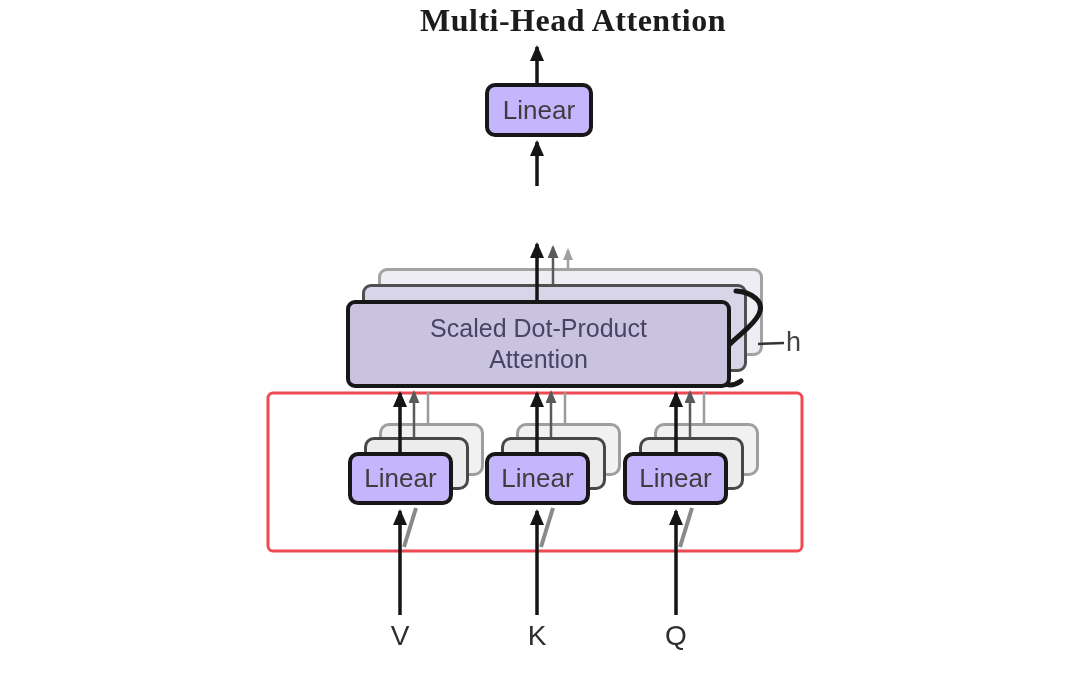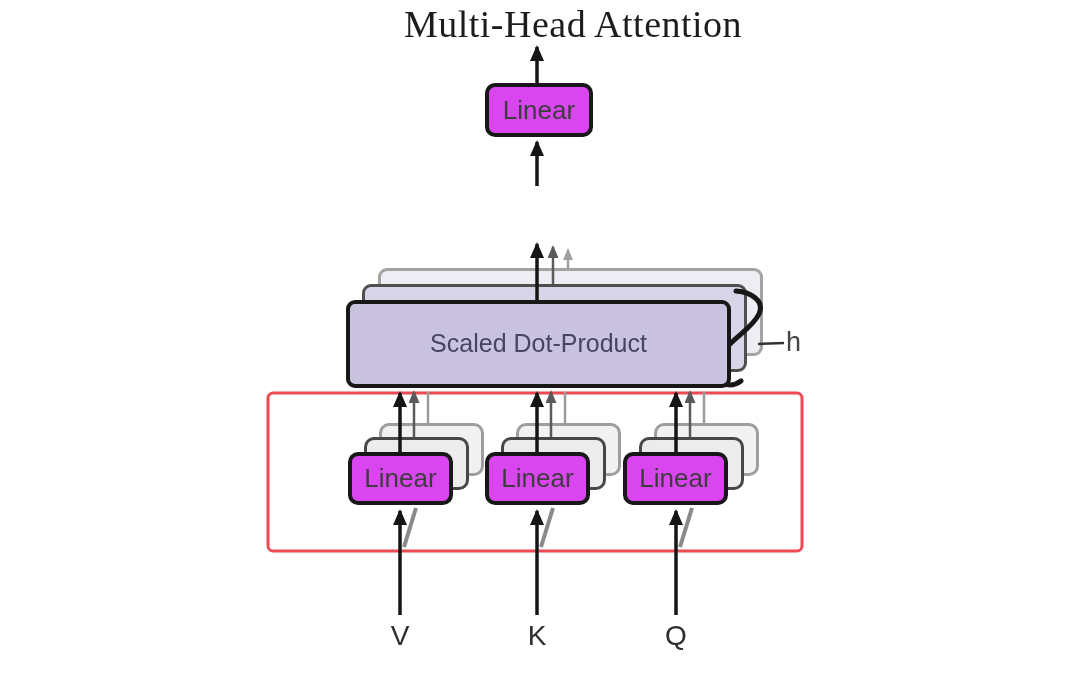--- a/index.html
+++ b/index.html
@@ -2,32 +2,32 @@
 <html><head>
 <meta charset="utf-8">
 <style>
   html,body{margin:0;padding:0;background:#ffffff;}
   .canvas{
     position:relative;width:1080px;height:679px;background:#ffffff;
     font-family:"Liberation Sans", sans-serif;overflow:hidden;
   }
   .title{
     position:absolute;left:402px;top:2px;width:342px;text-align:center;
-    font-family:"Liberation Serif", serif;font-weight:400;font-size:38px;color:#1c1c1c;
+    font-family:"Liberation Serif", serif;font-weight:700;font-size:32px;color:#1c1c1c;
     letter-spacing:0.5px;
   }
   .box{
     position:absolute;box-sizing:border-box;border:4px solid #171717;border-radius:10px;
     display:flex;align-items:center;justify-content:center;
     color:#3d3d3d;font-size:26px;z-index:3;
   }
   .shadowbox{
     position:absolute;box-sizing:border-box;border-radius:10px;z-index:1;
   }
-  .linear-fill{background:#d946ef;}
+  .linear-fill{background:#c4b5fd;}
   .concat-fill{background:#f5f1b0;}
   .attn-fill{background:#c9c3df;}
   .attn-box{
     flex-direction:column;border-radius:9px;color:#494465;font-size:25px;line-height:1.26;
     text-align:center;
   }
   svg.overlay{position:absolute;left:0;top:0;z-index:2;}
   .io-label{
     position:absolute;width:60px;text-align:center;font-size:28px;color:#2e2e2e;z-index:3;
   }
@@ -102,20 +102,21 @@
     <line x1="758" y1="344" x2="784" y2="343" stroke="#333333" stroke-width="2.5"></line>
   </svg>
 
   <div class="box linear-fill" style="left:485px;top:83px;width:108px;height:54px;">
     <span>Linear</span>
   </div>
 
 
   <div class="box attn-fill attn-box" style="left:346px;top:300px;width:385px;height:88px;">
     <span>Scaled Dot-Product</span>
+    <span>Attention</span>
   </div>
 
   <div class="box linear-fill" style="left:348px;top:452px;width:105px;height:53px;">
     <span>Linear</span>
   </div>
   <div class="box linear-fill" style="left:485px;top:452px;width:105px;height:53px;">
     <span>Linear</span>
   </div>
   <div class="box linear-fill" style="left:623px;top:452px;width:105px;height:53px;">
     <span>Linear</span>

